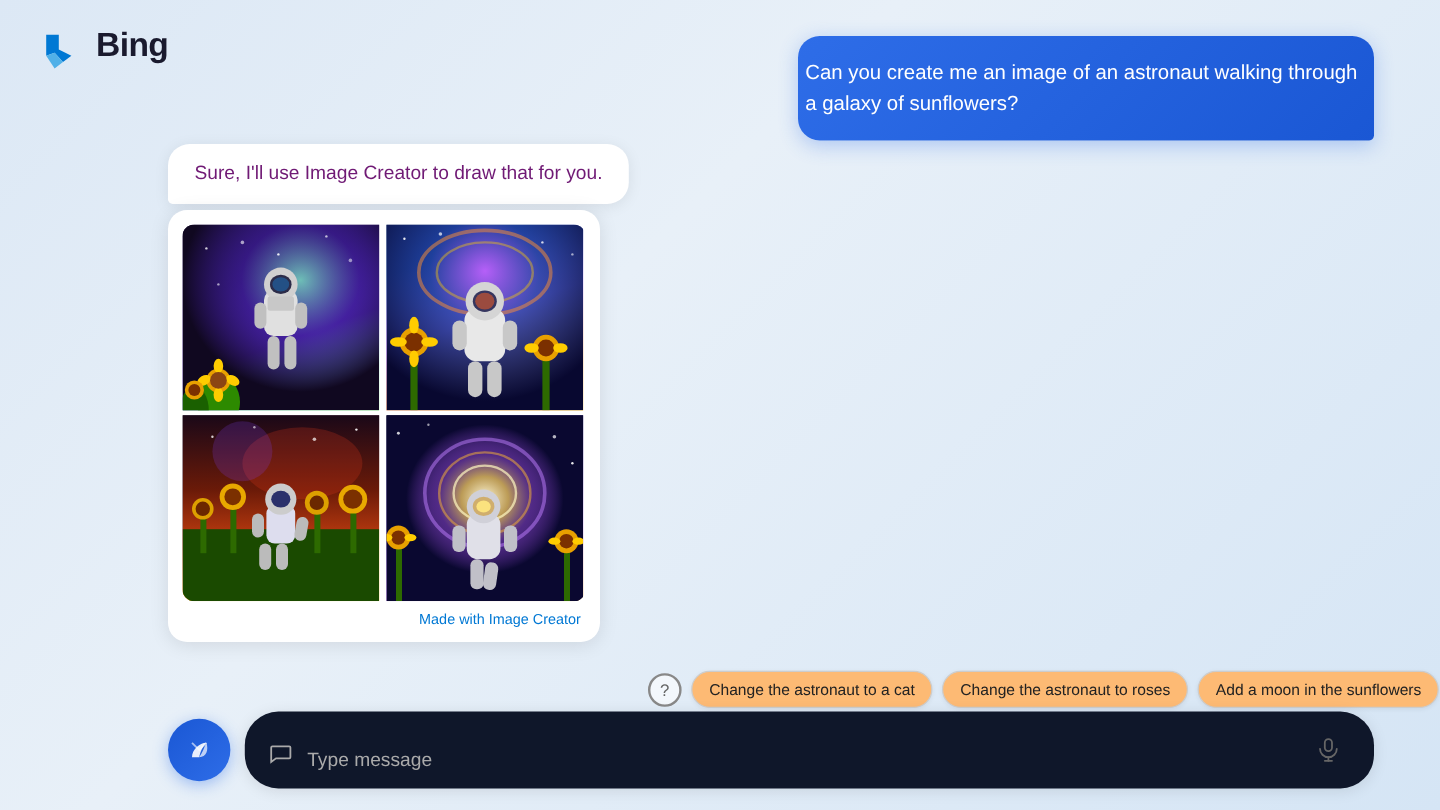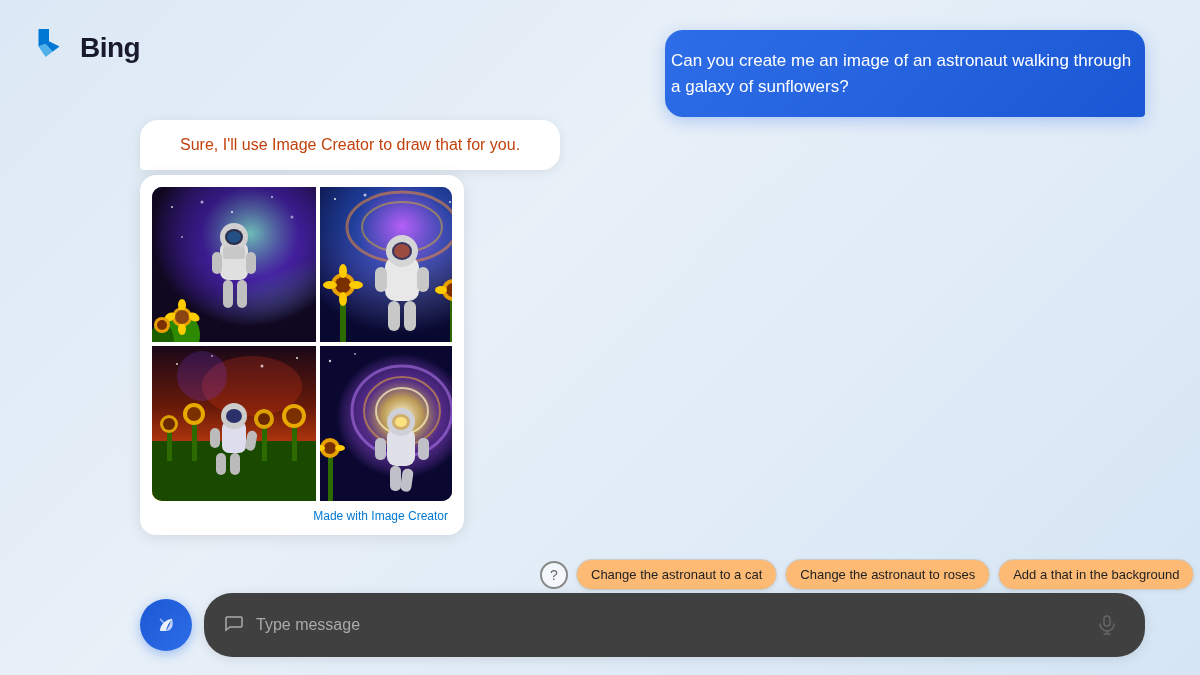--- a/index.html
+++ b/index.html
@@ -12,21 +12,21 @@
       overflow: hidden;
       position: relative;
     }
 
     
     .header {
       position: absolute;
       top: 22px;
       left: 28px;
       display: flex;
-      align-items: flex-end;
+      align-items: flex-start;
       gap: 10px;
     }
 
     .bing-logo {
       width: 42px;
       height: 42px;
     }
 
     .bing-title {
       font-size: 28px;
@@ -50,37 +50,37 @@
       box-shadow: 0 4px 16px rgba(46, 109, 232, 0.3);
     }
 
     
     .assistant-bubble {
       position: absolute;
       top: 120px;
       left: 140px;
       background: white;
       border-radius: 18px 18px 18px 4px;
-      padding: 16px 40px;
+      padding: 16px 22px;
       font-size: 16px;
-      color: #c2410c;
+      color: #701a75;
       box-shadow: 0 2px 12px rgba(0,0,0,0.08);
       white-space: nowrap;
     }
 
     
     .image-grid-container {
       position: absolute;
       top: 175px;
       left: 140px;
       background: white;
       border-radius: 16px;
       padding: 12px;
       box-shadow: 0 2px 16px rgba(0,0,0,0.1);
-      width: 324px;
+      width: 360px;
     }
 
     .image-grid {
       display: grid;
       grid-template-columns: 1fr 1fr;
       grid-template-rows: 1fr 1fr;
       gap: 4px;
       border-radius: 10px;
       overflow: hidden;
     }
@@ -168,25 +168,25 @@
       display: flex;
       align-items: center;
       justify-content: center;
       cursor: pointer;
       flex-shrink: 0;
       box-shadow: 0 3px 12px rgba(46,109,232,0.4);
     }
 
     .input-bar {
       flex: 1;
-      background: #404040;
+      background: #0f172a;
       border-radius: 28px;
       padding: 14px 20px;
       display: flex;
-      align-items: center;
+      align-items: flex-end;
       gap: 12px;
       box-shadow: 0 2px 12px rgba(0,0,0,0.1);
     }
 
     .input-bar-icon {
       color: #aaa;
       font-size: 18px;
       flex-shrink: 0;
     }
 
@@ -421,21 +421,21 @@
   <div class="help-circle">
     <span>?</span>
   </div>
   <div class="chip">
     <span>Change the astronaut to a cat</span>
   </div>
   <div class="chip">
     <span>Change the astronaut to roses</span>
   </div>
   <div class="chip">
-    <span>Add a that in the background</span>
+    <span>Add a moon in the sunflowers</span>
   </div>
 </div>
 
 <div class="input-bar-container">
 
   <div class="copilot-btn">
     <svg width="28" height="28" viewBox="0 0 28 28" fill="none" xmlns="http://www.w3.org/2000/svg">
       <path d="M8 20 C8 14 14 8 20 8 C16 12 15 16 14 20 Z" fill="white" opacity="0.9"></path>
       <path d="M20 8 C22 14 20 20 14 20 C17 16 18 12 20 8 Z" fill="white" opacity="0.7"></path>
       <path d="M8 8 L14 14 L20 8" stroke="white" stroke-width="1.5" fill="none" opacity="0.6"></path>

